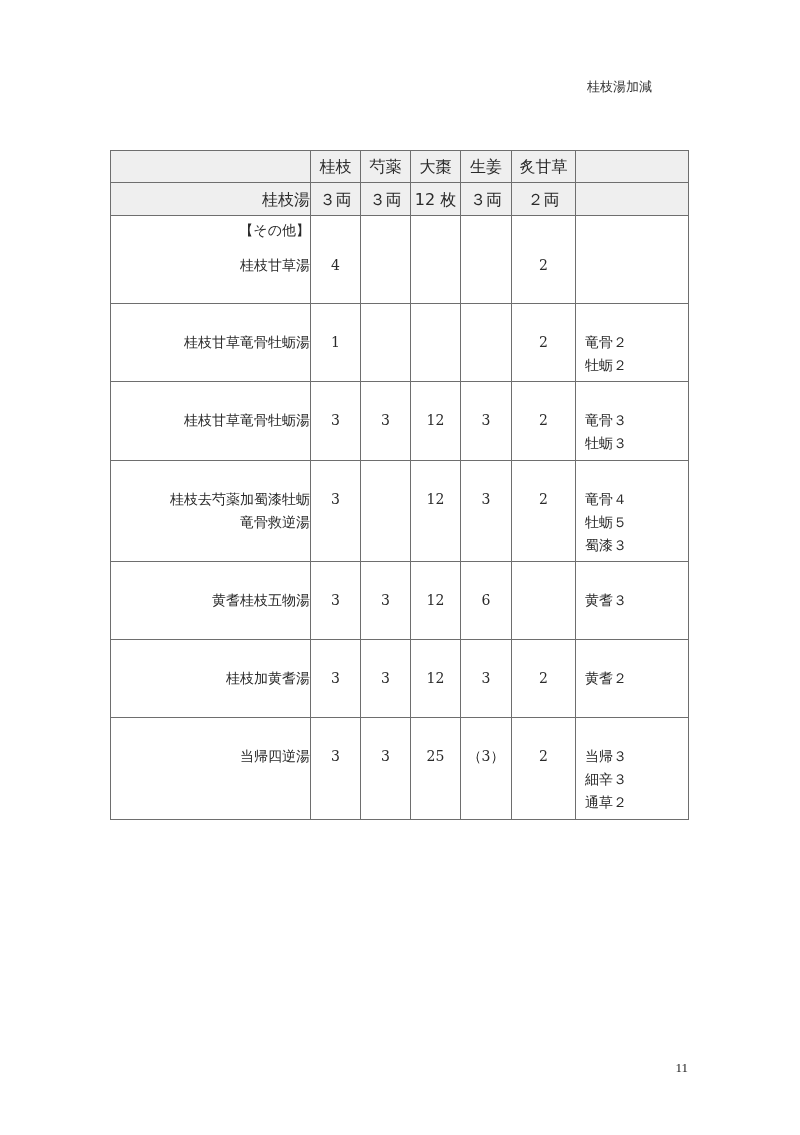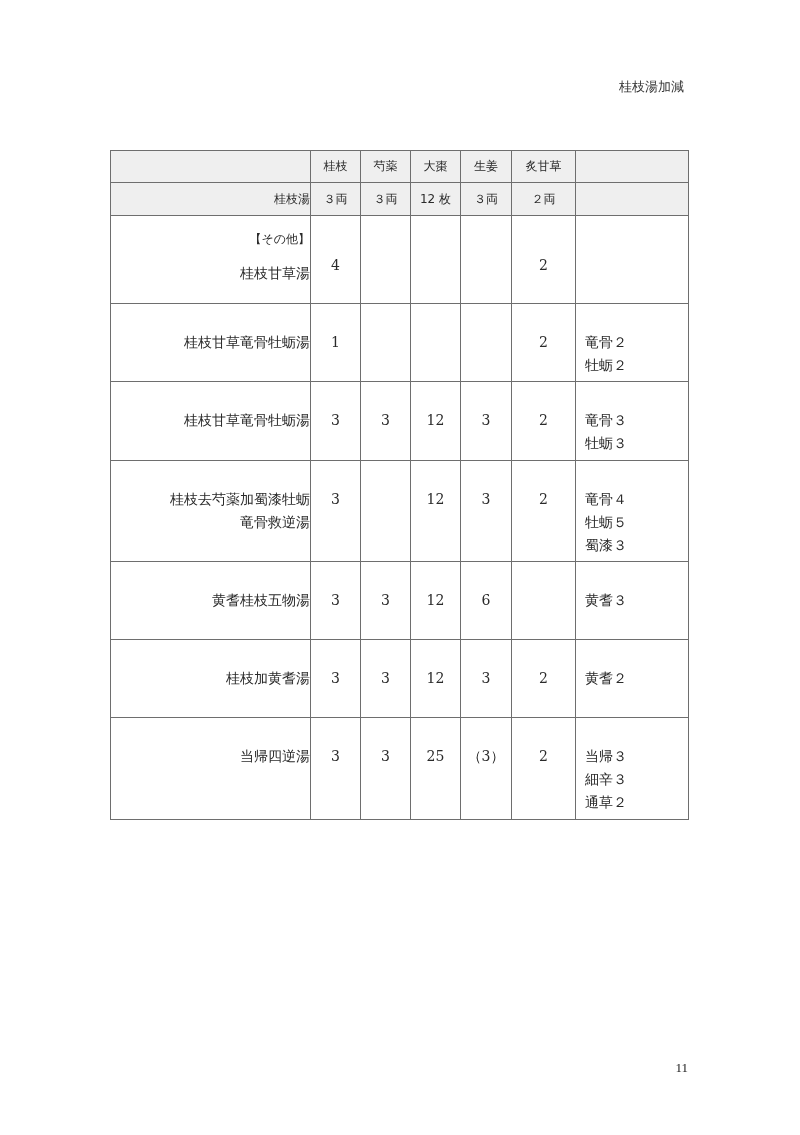--- a/index.html
+++ b/index.html
@@ -1,37 +1,37 @@
 <!DOCTYPE html>
 <html><head>
 <meta charset="utf-8">
 <style>
   html, body { margin: 0; padding: 0; background: #ffffff; }
   body { width: 800px; height: 1135px; position: relative; overflow: hidden;
          font-family: "DejaVu Serif", "Liberation Serif", serif; color: #2a2a2a; }
-  .running-head { position: absolute; top: 78px; left: 596px; width: 88px; text-align: right;
+  .running-head { position: absolute; top: 78px; left: 564px; width: 88px; text-align: right;
                   font-family: "DejaVu Sans", "Liberation Sans", sans-serif; font-size: 13px; color: #333; }
   .page-number { position: absolute; top: 1060px; left: 640px; width: 48px; text-align: right;
                  font-family: "Liberation Serif", "DejaVu Serif", serif; font-size: 13px; color: #222; }
   table.recipe { position: absolute; left: 110px; top: 150px; border-collapse: collapse;
                  table-layout: fixed; width: 578px; }
   table.recipe td { border: 1px solid #6e6e6e; padding: 0; vertical-align: top;
                     font-size: 14px; line-height: 23px; }
   col.c-name { width: 200px; } col.c1 { width: 50px; } col.c2 { width: 50px; }
   col.c3 { width: 50px; } col.c4 { width: 51px; } col.c5 { width: 64px; } col.c-other { width: 113px; }
   tr.head td, tr.base td { background: #efefef; height: 31px; vertical-align: middle;
-                            font-family: "DejaVu Sans", "Liberation Sans", sans-serif; font-size: 12px; }
+                            font-family: "DejaVu Sans", "Liberation Sans", sans-serif; font-size: 16px; }
   tr.base td { height: 32px; }
   tr.head td.num, tr.base td.num { text-align: center; }
   tr.base td.name { padding-left: 8px; }
   td.num { text-align: center; }
   td.name { padding-left: 10px; text-align: right; }
   .cell-inner { padding-top: 27px; }
-  .group-label { font-family: Liberation Sans, sans-serif; font-size: 12px;
-                 padding-left: 0; margin-left: -3px; line-height: 22px; margin-top: 12px; }
+  .group-label { font-family: Liberation Serif, serif; font-size: 14px;
+                 padding-left: 0; margin-left: -3px; line-height: 22px; margin-top: 4px; }
   .name-text { white-space: pre-line; }
   .other-line { display: block; padding-left: 9px; text-align: left; }
   td.other { text-align: left; }
   tr.r1 td { height: 87px; } tr.r2 td { height: 77px; } tr.r3 td { height: 78px; }
   tr.r4 td { height: 100px; } tr.r5 td { height: 77px; margin-left: 32px; } tr.r6 td { height: 78px; }
   tr.r7 td { height: 77px; } tr.r8 td { height: 101px; } tr.r9 td { height: 122px; }
   tr.r1 .cell-inner { padding-top: 38px; }
 </style>
 </head>
 <body>

